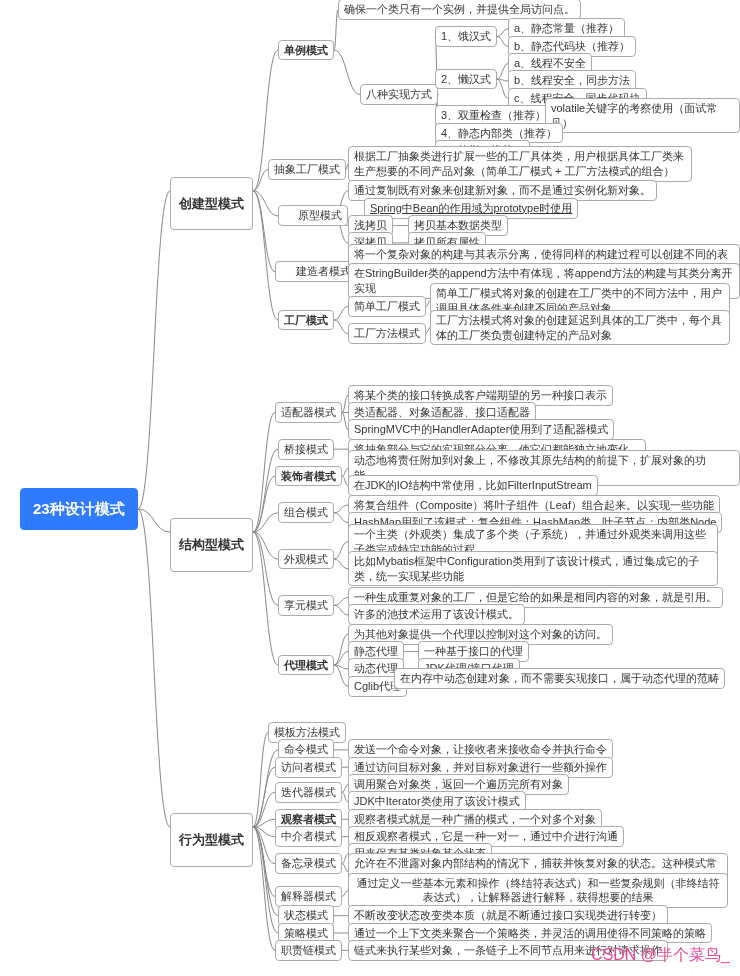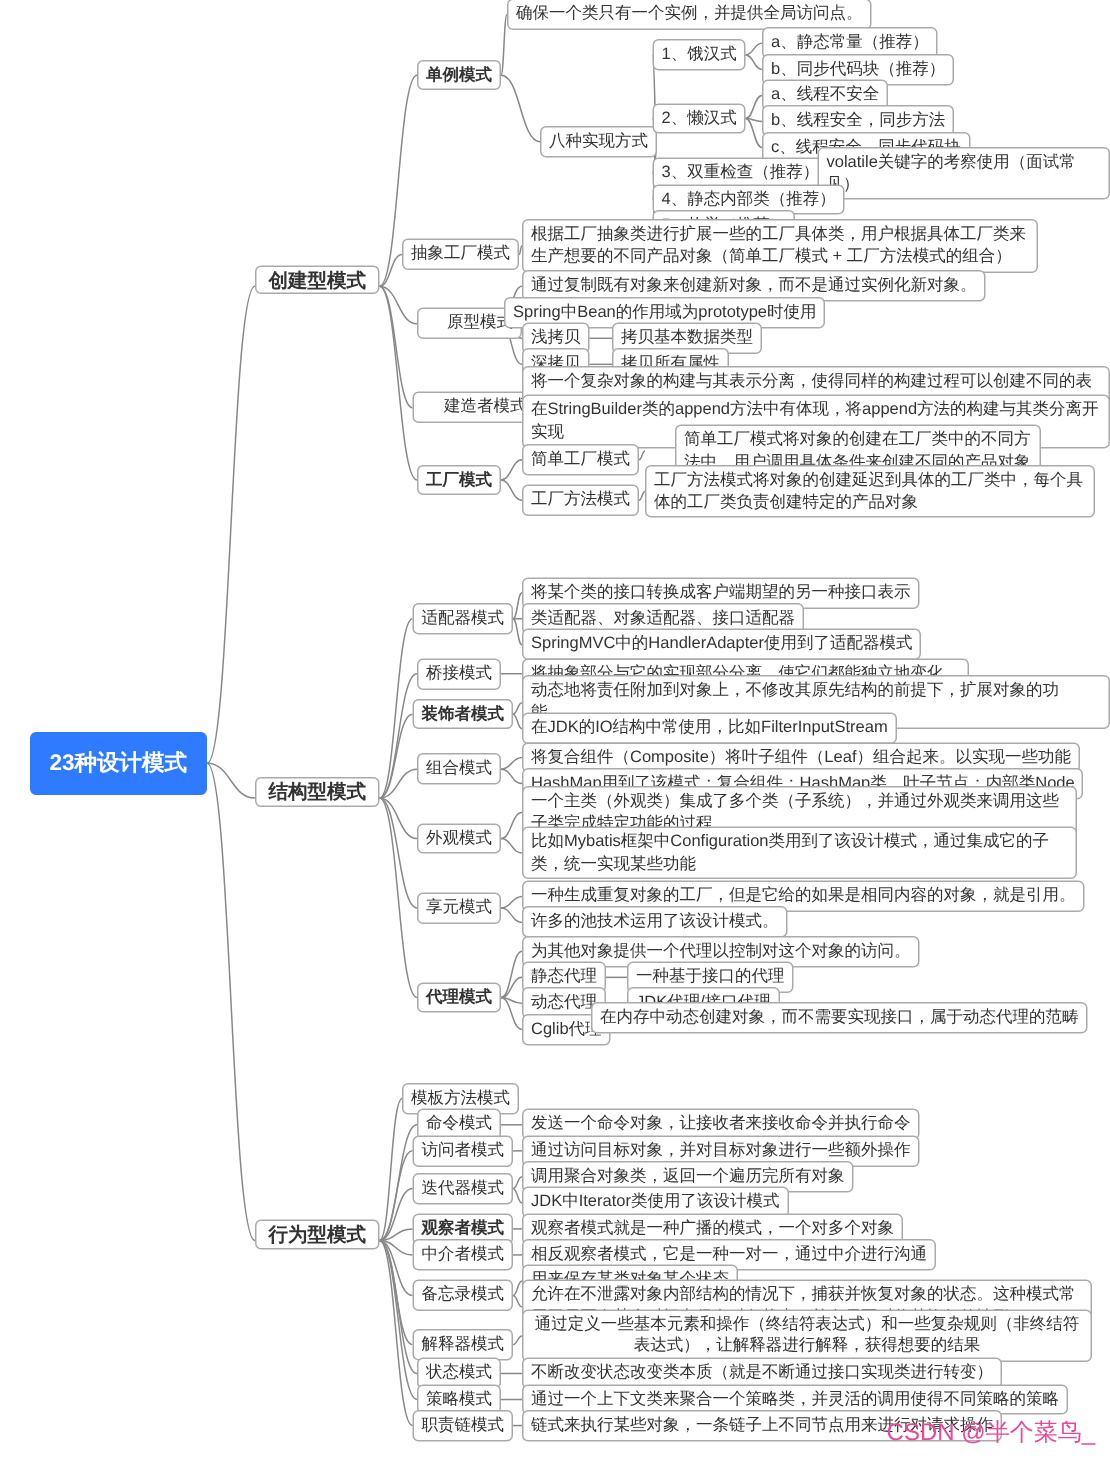--- a/index.html
+++ b/index.html
@@ -1,20 +1,20 @@
 <!DOCTYPE html>
 <html><head>
 <meta charset="utf-8">
 <style>
   html,body{margin:0;padding:0;background:#fff;font-family:"Microsoft YaHei",Arial,sans-serif;font-size:11px;color:#333}
   #wrap{position:relative;width:740px;height:976px;overflow:hidden}
   svg{position:absolute;left:0;top:0;width:740px;height:976px;z-index:0}
   .node{position:absolute;border:1px solid #aaa;border-radius:4px;background:#fff;padding:2px 5px;line-height:1.35;box-sizing:border-box;z-index:1}
   .root{background:#2f7bff;color:#fff;border-color:#2f7bff;font-size:15px;font-weight:bold;padding:10px 12px}
-  .cat{font-weight:bold;font-size:13px;padding:0 8px}
+  .cat{font-weight:bold;font-size:13px;padding:17px 8px}
   .bold{font-weight:bold}
   .watermark{position:absolute;right:10px;bottom:10px;color:#ec4899;font-size:16px;z-index:2}
 </style>
 </head>
 <body>
 <div id="wrap">
 <svg id="svg">
       <path d="M 138 508.9156626506024 C 154 508.9156626506024 154 190.8433734939759 170 190.8433734939759" stroke="#888" fill="none" stroke-width="1"></path>
       <path d="M 138 508.9156626506024 C 154 508.9156626506024 154 532.0481927710844 170 532.0481927710844" stroke="#888" fill="none" stroke-width="1"></path>
       <path d="M 138 508.9156626506024 C 154 508.9156626506024 154 826.9879518072289 170 826.9879518072289" stroke="#888" fill="none" stroke-width="1"></path>
@@ -103,44 +103,44 @@
 <div class="watermark">CSDN @半个菜鸟_</div>
 <div class="node root root" style="left: 20px; top: 487.916px;">23种设计模式</div>
     <div class="node cat " style="left: 170px; top: 176.843px;">创建型模式</div>
     <div class="node cat " style="left: 170px; top: 518.048px;">结构型模式</div>
     <div class="node cat " style="left: 170px; top: 812.988px;">行为型模式</div>
     <div class="node bold " style="left: 278px; top: 39.6205px;">单例模式</div>
     <div class="node  " style="left: 338px; top: -0.861446px;">确保一个类只有一个实例，并提供全局访问点。</div>
     <div class="node  " style="left: 360px; top: 83.9578px;">八种实现方式</div>
     <div class="node  " style="left: 435px; top: 26.1265px;">1、饿汉式</div>
     <div class="node  " style="left: 508px; top: 18.4157px;">a、静态常量（推荐）</div>
-    <div class="node  " style="left: 508px; top: 35.7651px;">b、同步代码块（推荐）</div>
+    <div class="node  " style="left: 508px; top: 35.7651px;">b、静态代码块（推荐）</div>
     <div class="node  " style="left: 435px; top: 68.5361px;">2、懒汉式</div>
     <div class="node  " style="left: 508px; top: 53.1145px;">a、线程不安全</div>
     <div class="node  " style="left: 508px; top: 70.4639px;">b、线程安全，同步方法</div>
     <div class="node  " style="left: 508px; top: 87.8133px;">c、线程安全，同步代码块</div>
     <div class="node  " style="left: 435px; top: 105.163px;">3、双重检查（推荐）</div>
     <div class="node  " style="left: 545px; top: 97.6627px;">volatile关键字的考察使用（面试常见）</div>
     <div class="node  " style="left: 435px; top: 122.512px;">4、静态内部类（推荐）</div>
     <div class="node  " style="left: 435px; top: 139.861px;">5、枚举（推荐）</div>
     <div class="node  " style="left: 268px; top: 159.139px;">抽象工厂模式</div>
     <div class="node  " style="left: 348px; width: 344px; top: 145.855px;">根据工厂抽象类进行扩展一些的工厂具体类，用户根据具体工厂类来生产想要的不同产品对象（简单工厂模式 + 工厂方法模式的组合）</div>
     <div class="node  " style="left: 278px; top: 205.404px; padding-left: 19px;">原型模式</div>
     <div class="node  " style="left: 348px; top: 180.343px;">通过复制既有对象来创建新对象，而不是通过实例化新对象。</div>
-    <div class="node  " style="left: 336px; top: 197.693px;">Spring中Bean的作用域为prototype时使用</div>
+    <div class="node  " style="left: 364px; top: 197.693px; text-decoration: underline;">Spring中Bean的作用域为prototype时使用</div>
     <div class="node  " style="left: 348px; top: 215.042px;">浅拷贝</div>
     <div class="node  " style="left: 408px; top: 215.042px;">拷贝基本数据类型</div>
     <div class="node  " style="left: 348px; top: 232.392px;">深拷贝</div>
     <div class="node  " style="left: 408px; top: 232.392px;">拷贝所有属性</div>
     <div class="node  " style="left: 275px; top: 261.307px; padding-left: 20px;">建造者模式</div>
     <div class="node  " style="left: 348px; top: 244.169px;">将一个复杂对象的构建与其表示分离，使得同样的构建过程可以创建不同的表示。</div>
     <div class="node  " style="left: 348px; top: 263.446px;">在StringBuilder类的append方法中有体现，将append方法的构建与其类分离开实现</div>
     <div class="node bold " style="left: 278px; top: 309.5px;">工厂模式</div>
     <div class="node  " style="left: 348px; top: 296.006px;">简单工厂模式</div>
-    <div class="node  " style="left: 450px; width: 244px; top: 282.723px;">简单工厂模式将对象的创建在工厂类中的不同方法中，用户调用具体条件来创建不同的产品对象</div>
+    <div class="node  " style="left: 430px; width: 300px; top: 282.723px;">简单工厂模式将对象的创建在工厂类中的不同方法中，用户调用具体条件来创建不同的产品对象</div>
     <div class="node  " style="left: 348px; top: 322.994px;">工厂方法模式</div>
     <div class="node  " style="left: 430px; width: 300px; top: 309.711px;">工厂方法模式将对象的创建延迟到具体的工厂类中，每个具体的工厂类负责创建特定的产品对象</div>
     <div class="node  " style="left: 275px; top: 402.03px;">适配器模式</div>
     <div class="node  " style="left: 348px; top: 384.681px;">将某个类的接口转换成客户端期望的另一种接口表示</div>
     <div class="node  " style="left: 348px; top: 402.03px;">类适配器、对象适配器、接口适配器</div>
     <div class="node  " style="left: 348px; top: 419.38px;">SpringMVC中的HandlerAdapter使用到了适配器模式</div>
     <div class="node  " style="left: 278px; top: 438.657px;">桥接模式</div>
     <div class="node  " style="left: 348px; top: 438.657px;">将抽象部分与它的实现部分分离，使它们都能独立地变化。</div>
     <div class="node bold " style="left: 275px; top: 465.645px;">装饰者模式</div>
     <div class="node  " style="left: 348px; top: 450.434px;">动态地将责任附加到对象上，不修改其原先结构的前提下，扩展对象的功能。。</div>

